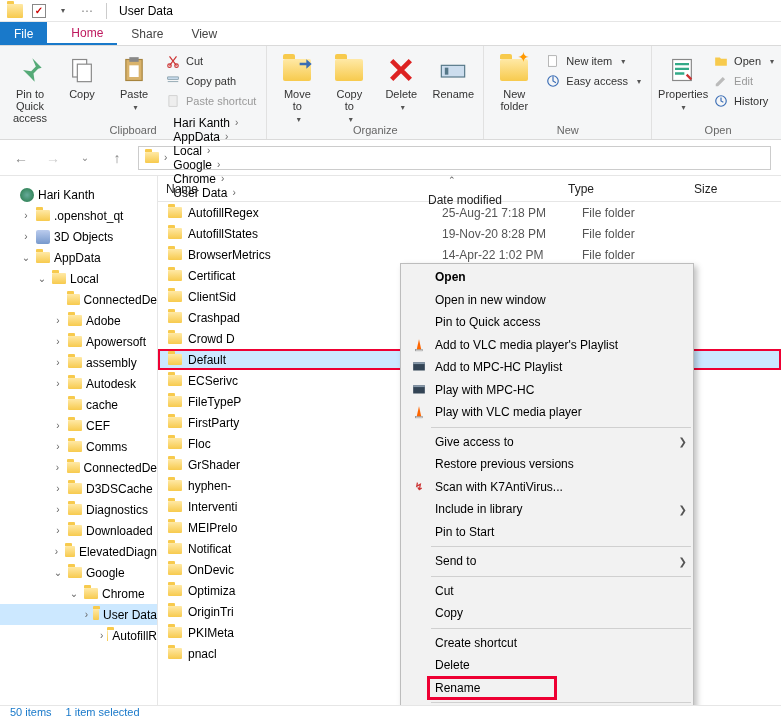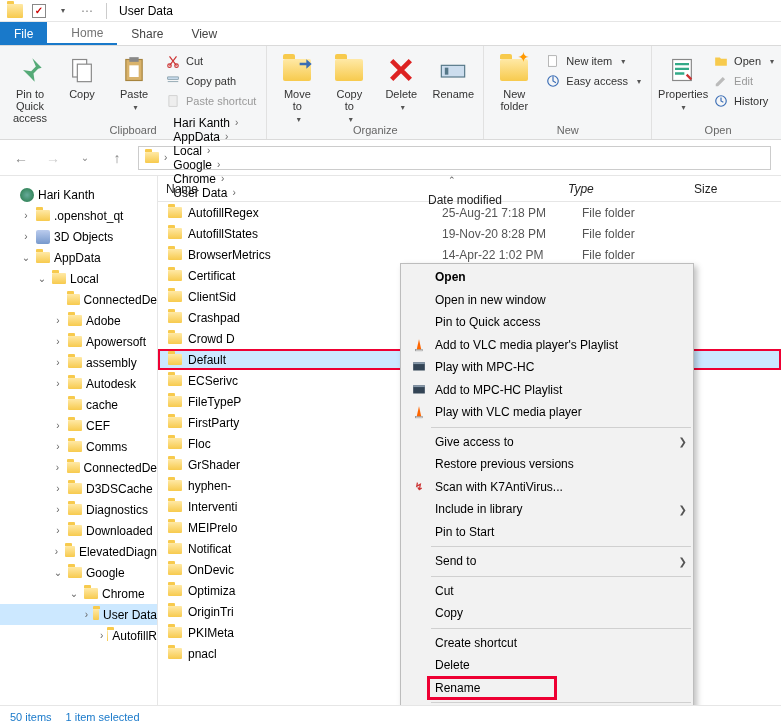--- a/index.html
+++ b/index.html
@@ -15,21 +15,21 @@
   .folder-icon-sm::before { content:""; position:absolute; top:-3px; left:0; width:7px; height:3px; background:#f7ca4d; border-radius:1px 1px 0 0; }
   .folder-icon-med { width: 28px; height: 22px; background: linear-gradient(#ffe9a6,#f7ca4d); border-radius: 2px; position: relative; margin:0 auto; }
   .folder-icon-med::before { content:""; position:absolute; top:-5px; left:0; width:12px; height:5px; background:#f7ca4d; border-radius:2px 2px 0 0; }
   .checkbox-icon { width:14px; height:14px; border:1px solid #888; display:flex; align-items:center; justify-content:center; color:#c00; font-size:10px; font-weight:bold; }
   .dropdown-caret { font-size: 8px; color:#555; }
 
   
   .ribbon-tabs { display:flex; height: 24px; align-items: stretch; border-bottom: 1px solid #dadada; }
   .ribbon-tab { padding: 0 14px; display:flex; align-items:center; font-size:12px; color:#444; }
   .ribbon-tab.file { background:#1979ca; color:#fff; }
-  .ribbon-tab.active { border-bottom: 2px solid #1979ca; color: #737373; padding-left: 24px; }
+  .ribbon-tab.active { border-bottom: 2px solid #1979ca; color: #be185d; padding-left: 24px; }
   
   
   .ribbon { height: 94px; background:#f5f6f7; border-bottom:1px solid #dadada; display:flex; }
   .group { border-right:1px solid #e1e1e1; padding: 4px 6px 0; display:flex; flex-direction:column; justify-content:space-between; }
   .group-content { display:flex; align-items:flex-start; gap: 4px; }
   .group-label { text-align:center; font-size:11px; color:#666; padding-bottom:3px; }
   .big-btn { width:48px; text-align:center; font-size:11px; color:#333; padding-top:2px; }
   .big-btn .icon-slot { height: 36px; display:flex; align-items:center; justify-content:center; }
   .big-btn .icon-slot svg { width:28px; height:28px; }
   .small-stack { display:flex; flex-direction:column; gap:2px; padding-top:2px; }
@@ -57,21 +57,21 @@
   .indent4 { padding-left: 68px; }
   .person-icon { width:14px; height:14px; border-radius:50%; background: radial-gradient(#6a9,#274); }
   .disk-icon { width:14px; height:14px; background:linear-gradient(#bce,#79c); border-radius:2px; }
 
   
   .filelist { flex:1; display:flex; flex-direction:column; overflow:hidden; position:relative; }
   .list-header { display:flex; font-size:12px; color:#222; border-bottom:1px solid #e6e6e6; height: 26px; align-items:center; position:relative; }
   .list-header > div { padding: 0 8px; }
   .col-name { width: 262px; display:flex; align-items:center; gap:4px; }
   .col-date { width: 140px; margin-top: 22px; }
-  .col-type { width: 126px; font-style: italic; }
+  .col-type { width: 126px; }
   .col-size { flex:1; }
   .sort-ind { position:absolute; left: 290px; top:-1px; font-size:9px; color:#555; }
   .list-body { flex:1; overflow:hidden; }
   .row { display:flex; align-items:center; height: 21px; font-size:12px; }
   .row.selected { background:#cce8ff; }
   .row.highlighted { outline: 2px solid #e03; outline-offset: -2px; }
   .row .c-name { width: 262px; display:flex; align-items:center; gap:6px; padding-left: 10px; }
   .row .c-date { width: 140px; color:#555;margin-left:22px; }
   .row .c-type { width: 126px; color:#555; }
   .row .c-size { flex:1; }
@@ -80,21 +80,21 @@
   .context-menu { position:absolute; left: 242px; top: 3px; width: 294px; background:#f2f2f2; border:1px solid #bdbdbd; box-shadow: 3px 3px 6px rgba(0,0,0,.25); z-index: 50; padding:2px 0; }
   .cm-item { display:flex; align-items:center; height: 22.5px; font-size:12px; padding: 0 6px; position:relative; }
   .cm-icon { width: 24px; display:flex; align-items:center; justify-content:center; }
   .cm-label { flex:1; padding-left: 4px; }
   .cm-sub { color:#555; font-size:10px; }
   .cm-sep { height:1px; background:#d0d0d0; margin: 3px 2px 3px 30px; }
   .cm-bold { font-weight: bold; }
   .cm-highlight { position:absolute; border: 3px solid #e03; pointer-events:none; }
 
   
-  .statusbar { height: 22px; border-top:1px solid #e6e6e6; display:flex; align-items:center; gap:14px; padding:0 10px; font-size:11px; color:#1979ca; }
+  .statusbar { height: 22px; border-top:1px solid #e6e6e6; display:flex; align-items:flex-start; gap:14px; padding:0 10px; font-size:11px; color:#1979ca; }
 </style>
 </head>
 <body>
 
 <div class="title-bar">
   <div class="qat">
     <span class="qat-item">
         <span class="folder-icon-sm"></span>
       </span>
     <span class="qat-item">
@@ -657,30 +657,30 @@
           </span>
           <span class="cm-label">Add to VLC media player's Playlist</span>
         </div>
         <div class="cm-item">
           <span class="cm-icon">
             <svg width="14" height="14" viewBox="0 0 24 24">
               <rect x="2" y="4" width="20" height="14" fill="#345"></rect>
               <rect x="2" y="4" width="20" height="3" fill="#89a"></rect>
             </svg>
           </span>
-          <span class="cm-label">Play with MPC-HC</span>
+          <span class="cm-label">Add to MPC-HC Playlist</span>
         </div>
         <div class="cm-item">
           <span class="cm-icon">
             <svg width="14" height="14" viewBox="0 0 24 24">
               <rect x="2" y="4" width="20" height="14" fill="#345"></rect>
               <rect x="2" y="4" width="20" height="3" fill="#89a"></rect>
             </svg>
           </span>
-          <span class="cm-label">Add to MPC-HC Playlist</span>
+          <span class="cm-label">Play with MPC-HC</span>
         </div>
         <div class="cm-item">
           <span class="cm-icon">
             <svg width="14" height="14" viewBox="0 0 24 24">
               <path fill="#f60" d="M12 2l4 18H8z"></path>
               <rect x="6" y="20" width="12" height="2" fill="#fff" stroke="#888"></rect>
             </svg>
           </span>
           <span class="cm-label">Play with VLC media player</span>
         </div>

